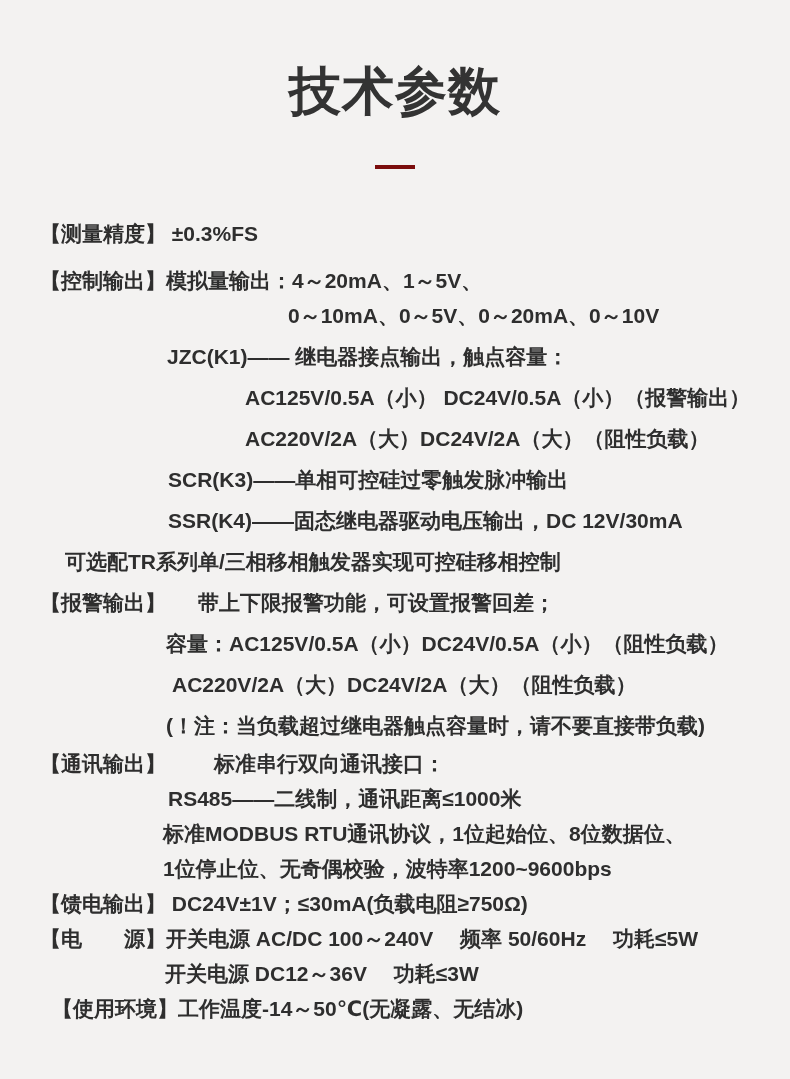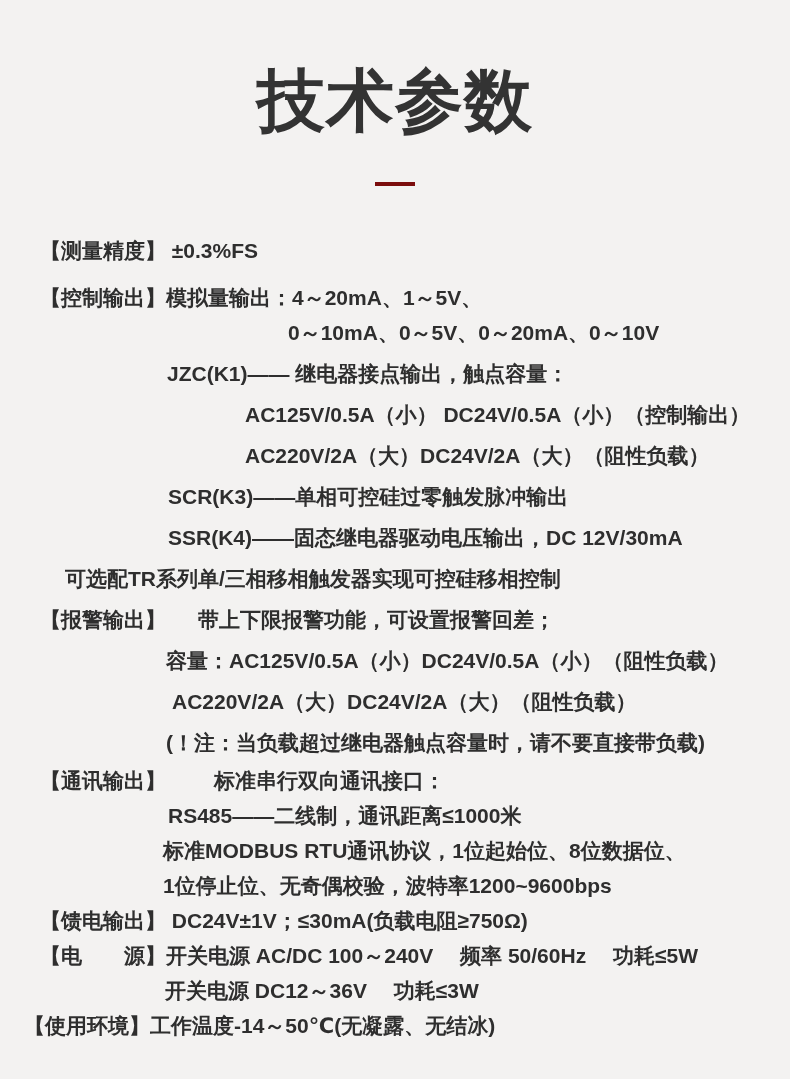--- a/index.html
+++ b/index.html
@@ -10,25 +10,26 @@
     width: 790px;
     height: 1079px;
     background: #f3f2f1;
     overflow: hidden;
     font-family: "Liberation Sans", "DejaVu Sans", sans-serif;
     color: #2e2e2e;
   }
   .title {
     margin: 64px 0 0 0;
     text-align: center;
-    font-size: 68px;
+    font-size: 52px;
     line-height: 1.06;
     font-weight: 900;
     color: #333333;
     letter-spacing: 1px;
+    font-family: Liberation Serif, serif;
   }
   .divider {
     width: 40px;
     height: 4px;
     background: #7b0d0d;
     margin: 46px auto 0 auto;
   }
   .spec-list {
     margin-top: 44px;
   }
@@ -68,21 +69,21 @@
       <span class="spec-label">【控制输出】</span>
       <span class="spec-text">模拟量输出：4～20mA、1～5V、</span>
     </div>
     <div class="spec-line" style="padding-left: 288px;">
       <span class="spec-text">0～10mA、0～5V、0～20mA、0～10V</span>
     </div>
     <div class="spec-line" style="padding-left: 167px;">
       <span class="spec-text">JZC(K1)—— 继电器接点输出，触点容量：</span>
     </div>
     <div class="spec-line" style="padding-left: 245px;">
-      <span class="spec-text">AC125V/0.5A（小） DC24V/0.5A（小）（控制输出）</span>
+      <span class="spec-text">AC125V/0.5A（小） DC24V/0.5A（小）（报警输出）</span>
     </div>
     <div class="spec-line" style="padding-left: 245px;">
       <span class="spec-text">AC220V/2A（大）DC24V/2A（大）（阻性负载）</span>
     </div>
     <div class="spec-line" style="padding-left: 168px;">
       <span class="spec-text">SCR(K3)——单相可控硅过零触发脉冲输出</span>
     </div>
     <div class="spec-line" style="padding-left: 168px;">
       <span class="spec-text">SSR(K4)——固态继电器驱动电压输出，DC 12V/30mA</span>
     </div>
@@ -119,17 +120,17 @@
       <span class="spec-label">【馈电输出】</span>
       <span class="spec-text"> DC24V±1V；≤30mA(负载电阻≥750Ω)</span>
     </div>
     <div class="spec-line" style="padding-left: 40px;">
       <span class="spec-label">【电　　源】</span>
       <span class="spec-text">开关电源 AC/DC 100～240V　 频率 50/60Hz　 功耗≤5W</span>
     </div>
     <div class="spec-line" style="padding-left: 165px;">
       <span class="spec-text">开关电源 DC12～36V　 功耗≤3W</span>
     </div>
-    <div class="spec-line" style="padding-left: 24px;">
+    <div class="spec-line" style="padding-left: 52px;">
       <span class="spec-label">【使用环境】</span>
       <span class="spec-text">工作温度-14～50℃(无凝露、无结冰)</span>
     </div>
   </div>
 
 </body></html>

